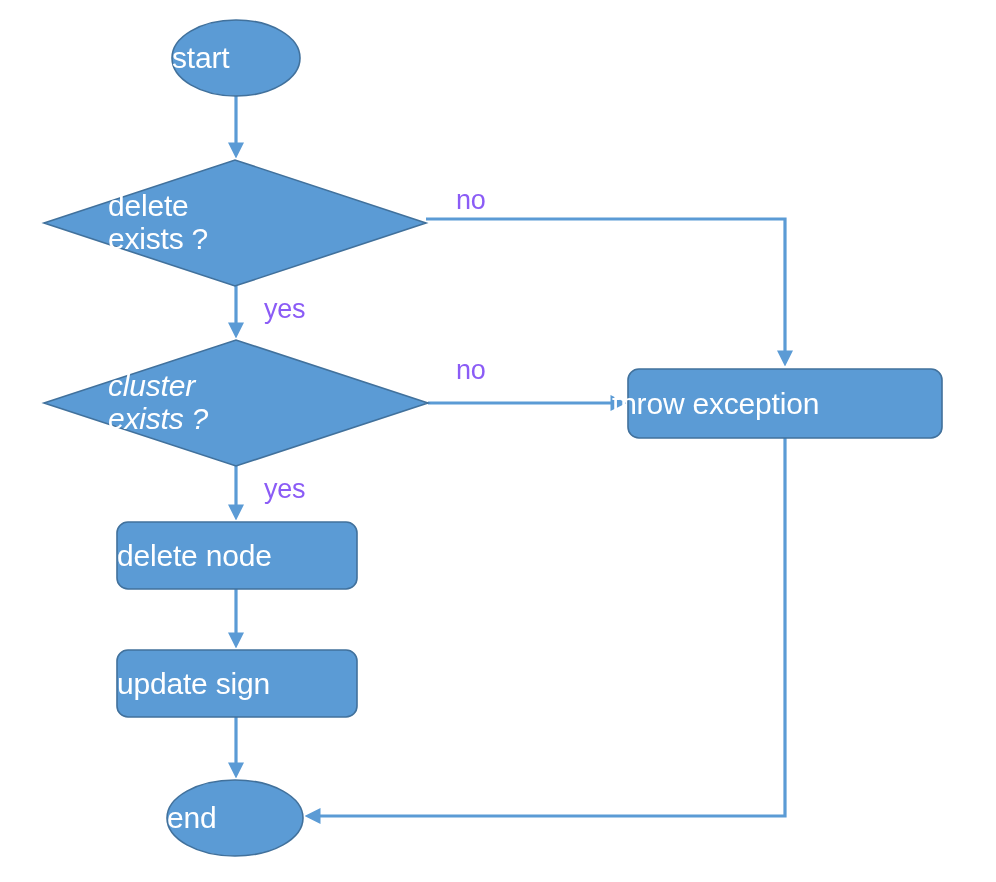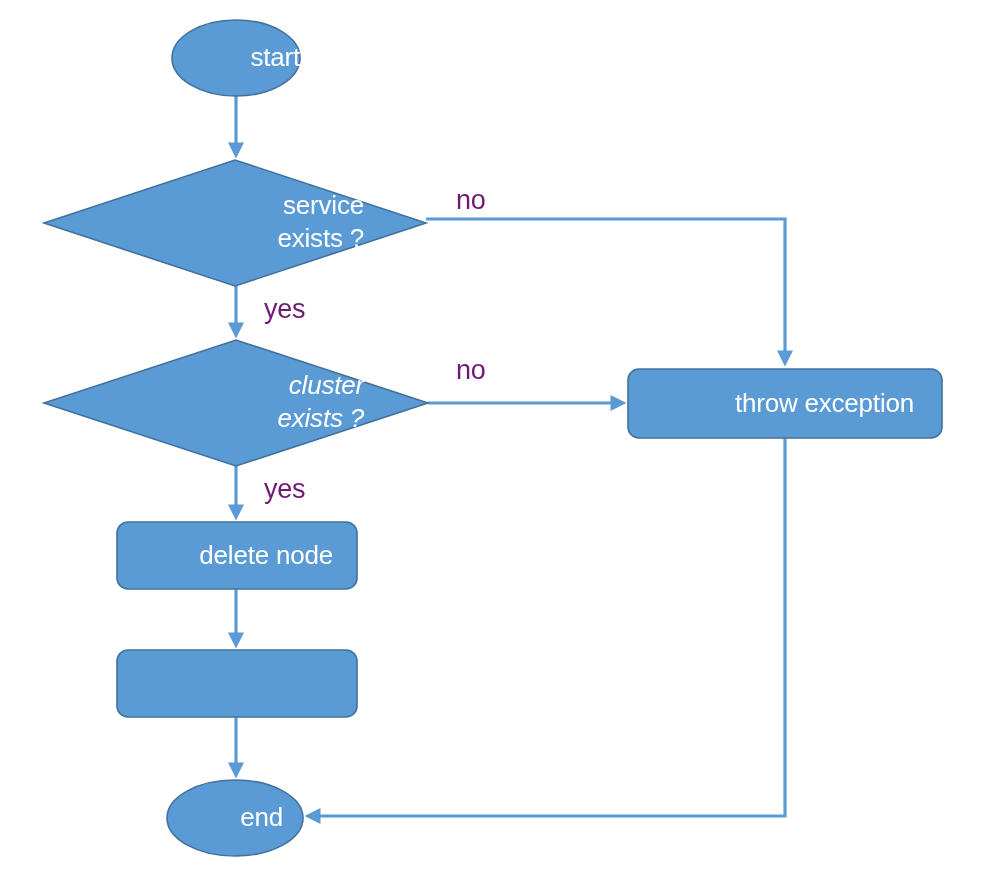--- a/index.html
+++ b/index.html
@@ -21,30 +21,30 @@
     position: absolute;
     left: 0;
     top: 0;
     width: 996px;
     height: 882px;
   }
   .node-label {
     position: absolute;
     color: #ffffff;
     font-family: "Liberation Sans", sans-serif;
-    font-size: 26px;
+    font-size: 30px;
     line-height: 33px;
-    text-align: right;
+    text-align: left;
     white-space: pre;
     pointer-events: none;
     letter-spacing: -0.2px;
   }
   .edge-label {
     position: absolute;
-    color: #701a75;
+    color: #8b5cf6;
     font-family: "Liberation Sans", sans-serif;
     font-size: 27px;
     line-height: 30px;
     white-space: pre;
     letter-spacing: -0.2px;
     text-align: center;
   }
 </style>
 </head>
 <body>
@@ -90,30 +90,31 @@
       <rect x="117" y="650" width="240" height="67" rx="11" ry="11" fill="#5B9BD5" stroke="#41719C" stroke-width="1.6"></rect>
 
       <rect x="628" y="369" width="314" height="69" rx="11" ry="11" fill="#5B9BD5" stroke="#41719C" stroke-width="1.6"></rect>
 
       <ellipse cx="235" cy="818" rx="68" ry="38" fill="#5B9BD5" stroke="#41719C" stroke-width="1.6"></ellipse>
     </g>
   </svg>
 
   <div class="node-label" style="left:172px; top:41px; width:128px;">start</div>
 
-  <div class="node-label" style="left:108px; top:189px; width:256px;">service
+  <div class="node-label" style="left:108px; top:189px; width:256px;">delete
 exists ?</div>
 
   <div class="node-label" style="left:108px; top:369px; width:256px;font-style:italic;">cluster
 exists ?</div>
 
   <div class="node-label" style="left:117px; top:539px; width:216px;">delete node</div>
 
+  <div class="node-label" style="left:117px; top:667px; width:240px;">update sign</div>
 
-  <div class="node-label" style="left:628px; top:387px; width:286px;">throw exception</div>
+  <div class="node-label" style="left:612px; top:387px; width:286px;">throw exception</div>
 
   <div class="node-label" style="left:167px; top:801px; width:116px;">end</div>
 
   <div class="edge-label" style="left:456px; top:185px;">no</div>
 
   <div class="edge-label" style="left:264px; top:294px;">yes</div>
 
   <div class="edge-label" style="left:456px; top:355px;">no</div>
 
   <div class="edge-label" style="left:264px; top:474px;">yes</div>

